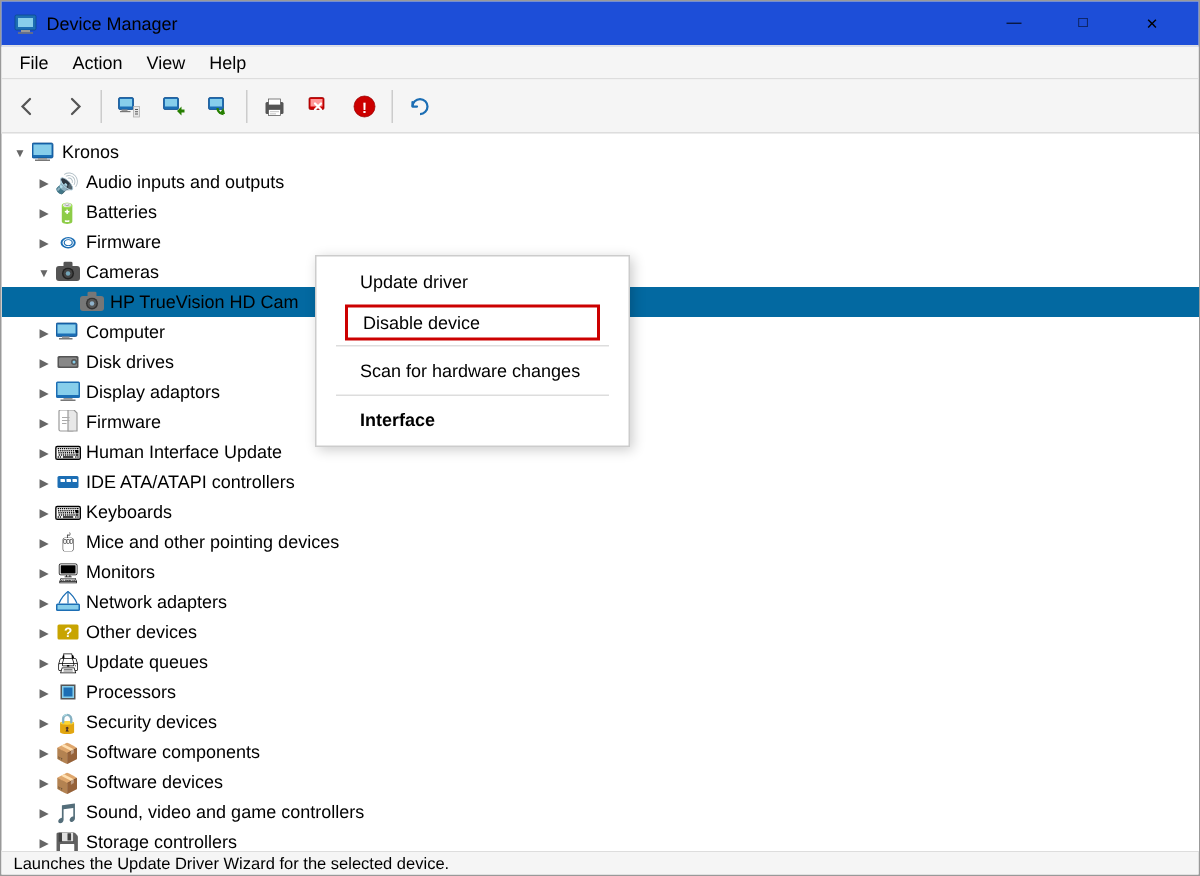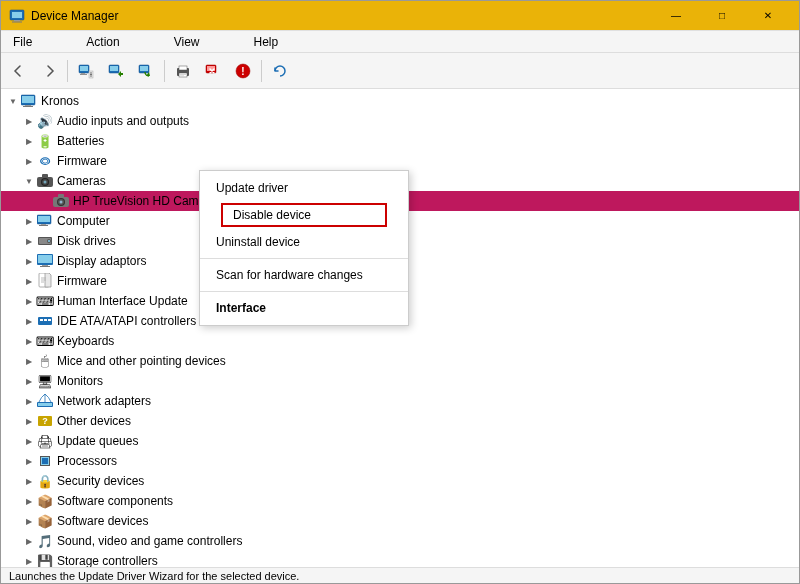--- a/index.html
+++ b/index.html
@@ -14,21 +14,21 @@
     }
     .window {
       width: 800px;
       height: 584px;
       background: #fff;
       border: 1px solid #999;
       display: flex;
       flex-direction: column;
     }
     .title-bar {
-      background: #eab308;
+      background: #1d4ed8;
       height: 30px;
       display: flex;
       align-items: center;
       padding: 0 8px;
       border-bottom: 1px solid #e0e0e0;
       user-select: none;
     }
     .title-bar-icon {
       width: 16px;
       height: 16px;
@@ -58,21 +58,20 @@
       font-size: 10px;
       color: #000;
     }
     .menu-bar {
       height: 22px;
       display: flex;
       align-items: center;
       padding: 0 4px;
       background: #f5f5f5;
       border-bottom: 1px solid #ddd;
-      gap: 38px;
     }
     .menu-item {
       padding: 2px 8px;
       cursor: pointer;
       font-size: 12px;
       color: #000;
     }
     .toolbar {
       height: 36px;
       display: flex;
@@ -129,21 +128,21 @@
     .tree-item {
       display: flex;
       align-items: center;
       height: 20px;
       padding-left: 4px;
       cursor: pointer;
       white-space: nowrap;
       font-size: 12px;
       color: #000;
     }
-    .tree-item.highlighted { background: #be185d; }
+    .tree-item.highlighted { background: #0369a1; }
     .expand-btn {
       width: 16px;
       height: 16px;
       display: inline-flex;
       align-items: center;
       justify-content: center;
       font-size: 8px;
       color: #666;
       flex-shrink: 0;
     }
@@ -158,43 +157,43 @@
       font-size: 13px;
     }
     .item-label { font-size: 12px; }
     .indent1 { padding-left: 20px; }
     .indent2 { padding-left: 36px; }
 
     
     .context-menu {
       position: absolute;
       top: 170px;
-      left: 199px;
+      left: 210px;
       width: 210px;
       background: #fff;
       border: 1px solid #ccc;
       box-shadow: 2px 2px 8px rgba(0,0,0,0.2);
       z-index: 100;
-      padding: 4px 0;
+      padding: 4px 13px;
     }
     .ctx-item {
       height: 26px;
       display: flex;
       align-items: center;
       padding: 0 16px;
       cursor: pointer;
       font-size: 12px;
       color: #000;
     }
     .ctx-item.disabled-item {
       border: 2px solid #cc0000;
       background: #fff;
       color: #000;
       font-weight: normal;
-      margin: 2px 21px;
+      margin: 2px 6px;
       padding: 0 10px;
       height: 24px;
     }
     .ctx-item.bold { font-weight: bold; }
     .ctx-sep {
       height: 1px;
       background: #ddd;
       margin: 3px 0;
     }
   </style>
@@ -522,21 +521,20 @@
         <span class="item-icon">💾</span>
         <span class="item-label">Storage controllers</span>
       </div>
 
     </div>
   </div>
 
   <div class="context-menu">
     <div class="ctx-item">Update driver</div>
     <div class="ctx-item disabled-item">Disable device</div>
-    <div class="ctx-item">Uninstall device</div>
     <div class="ctx-sep"></div>
     <div class="ctx-item">Scan for hardware changes</div>
     <div class="ctx-sep"></div>
     <div class="ctx-item bold">Interface</div>
   </div>
 
   <div class="status-bar">
     <span>Launches the Update Driver Wizard for the selected device.</span>
   </div>
 </div>

